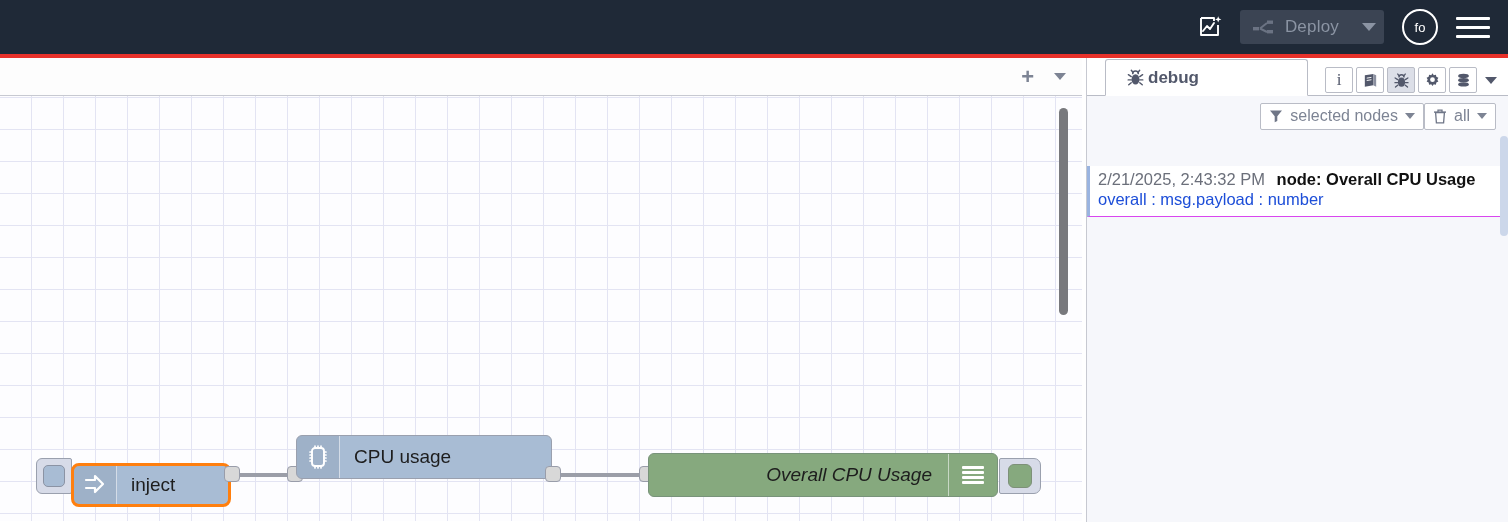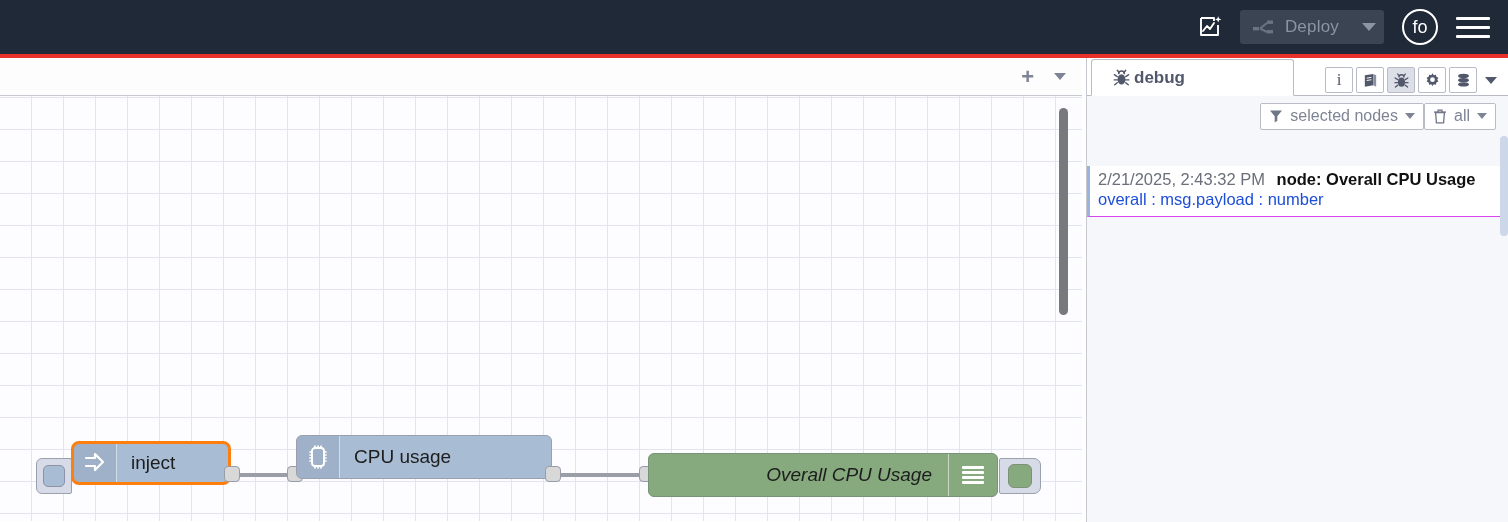--- a/index.html
+++ b/index.html
@@ -81,21 +81,21 @@
     border-left: 1px solid #3b4453;
   }
   #avatar {
     width: 36px; height: 36px;
     border-radius: 50%;
     border: 2px solid #ffffff;
     color: #ffffff;
     display: flex;
     align-items: center;
     justify-content: center;
-    font-size: 18px;
+    font-size: 13px;
     margin-right: 18px;
     cursor: pointer;
     box-sizing: border-box;
   }
   #hamburger {
     width: 34px; height: 30px;
     display: flex;
     flex-direction: column;
     justify-content: center;
     gap: 6px;
@@ -195,21 +195,21 @@
     padding: 0 14px;
     font-size: 19px;
     color: #1d1d1d;
     white-space: nowrap;
     overflow: hidden;
   }
 
   
   #node-inject {
     left: 71px;
-    top: 345px;
+    top: 367px;
     width: 160px;
     background: #a8bcd4;
     border: 3px solid #ff7f0e;
     border-radius: 8px;
   }
   #inject-button {
     position: absolute;
     left: 36px;
     top: 362px;
     width: 34px;
@@ -330,21 +330,21 @@
     height: 37px;
     display: flex;
     align-items: center;
     padding-left: 20px;
     box-sizing: border-box;
     background: #ffffff;
     border: 1px solid #b9bcc6;
     border-bottom: 1px solid #ffffff;
     border-radius: 3px 3px 0 0;
     margin-bottom: -1px;
-    margin-left: 4px;
+    margin-left: 18px;
     cursor: pointer;
   }
   #tab-debug-label {
     font-size: 17px;
     font-weight: bold;
     color: #52586b;
     margin-left: 3px;
   }
   #sidebar-tab-icons {
     display: flex;

